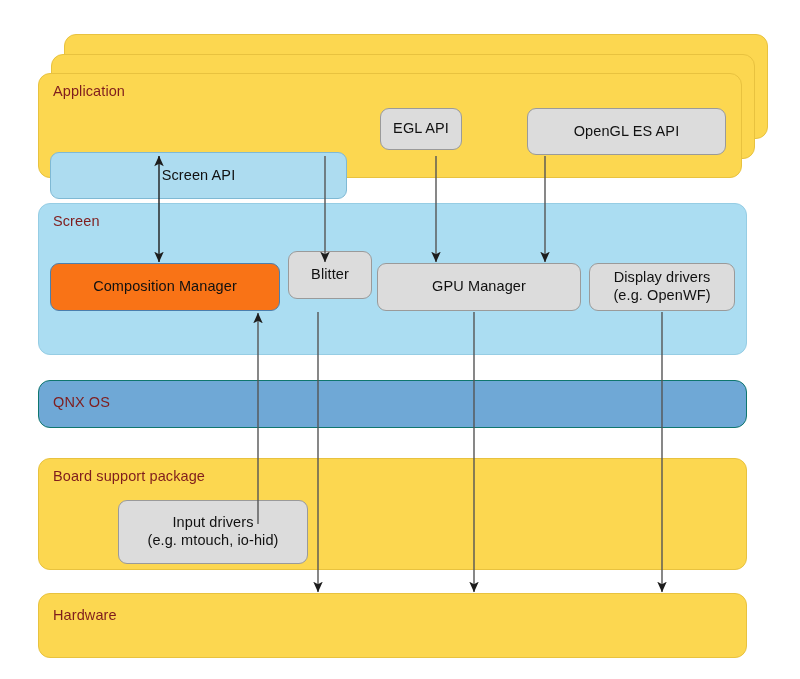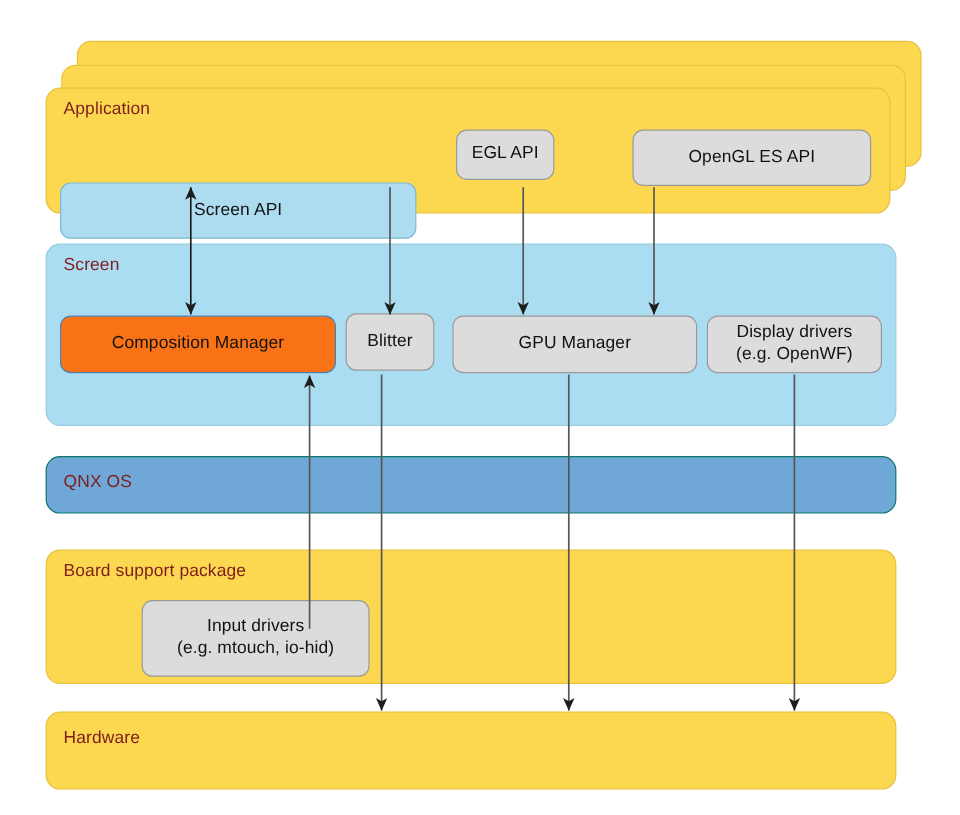--- a/index.html
+++ b/index.html
@@ -112,21 +112,21 @@
   </div>
 
   <div class="layer layer-lightblue" style="left:38px; top:203px; width:709px; height:152px;">
     <div class="layer-title">Screen</div>
   </div>
 
   <div class="box box-midblue" style="left:50px; top:263px; width:230px; height:48px;">
     <span class="box-label">Composition Manager</span>
   </div>
 
-  <div class="box box-gray" style="left:288px; top:261px; width:74px; height:48px;">
+  <div class="box box-gray" style="left:288px; top:251px; width:84px; height:48px;">
     <span class="box-label">Blitter</span>
   </div>
 
   <div class="box box-gray" style="left:377px; top:263px; width:204px; height:48px;">
     <span class="box-label">GPU Manager</span>
   </div>
 
   <div class="box box-gray" style="left:589px; top:263px; width:146px; height:48px;">
     <span class="box-label">Display drivers
 (e.g. OpenWF)</span>

